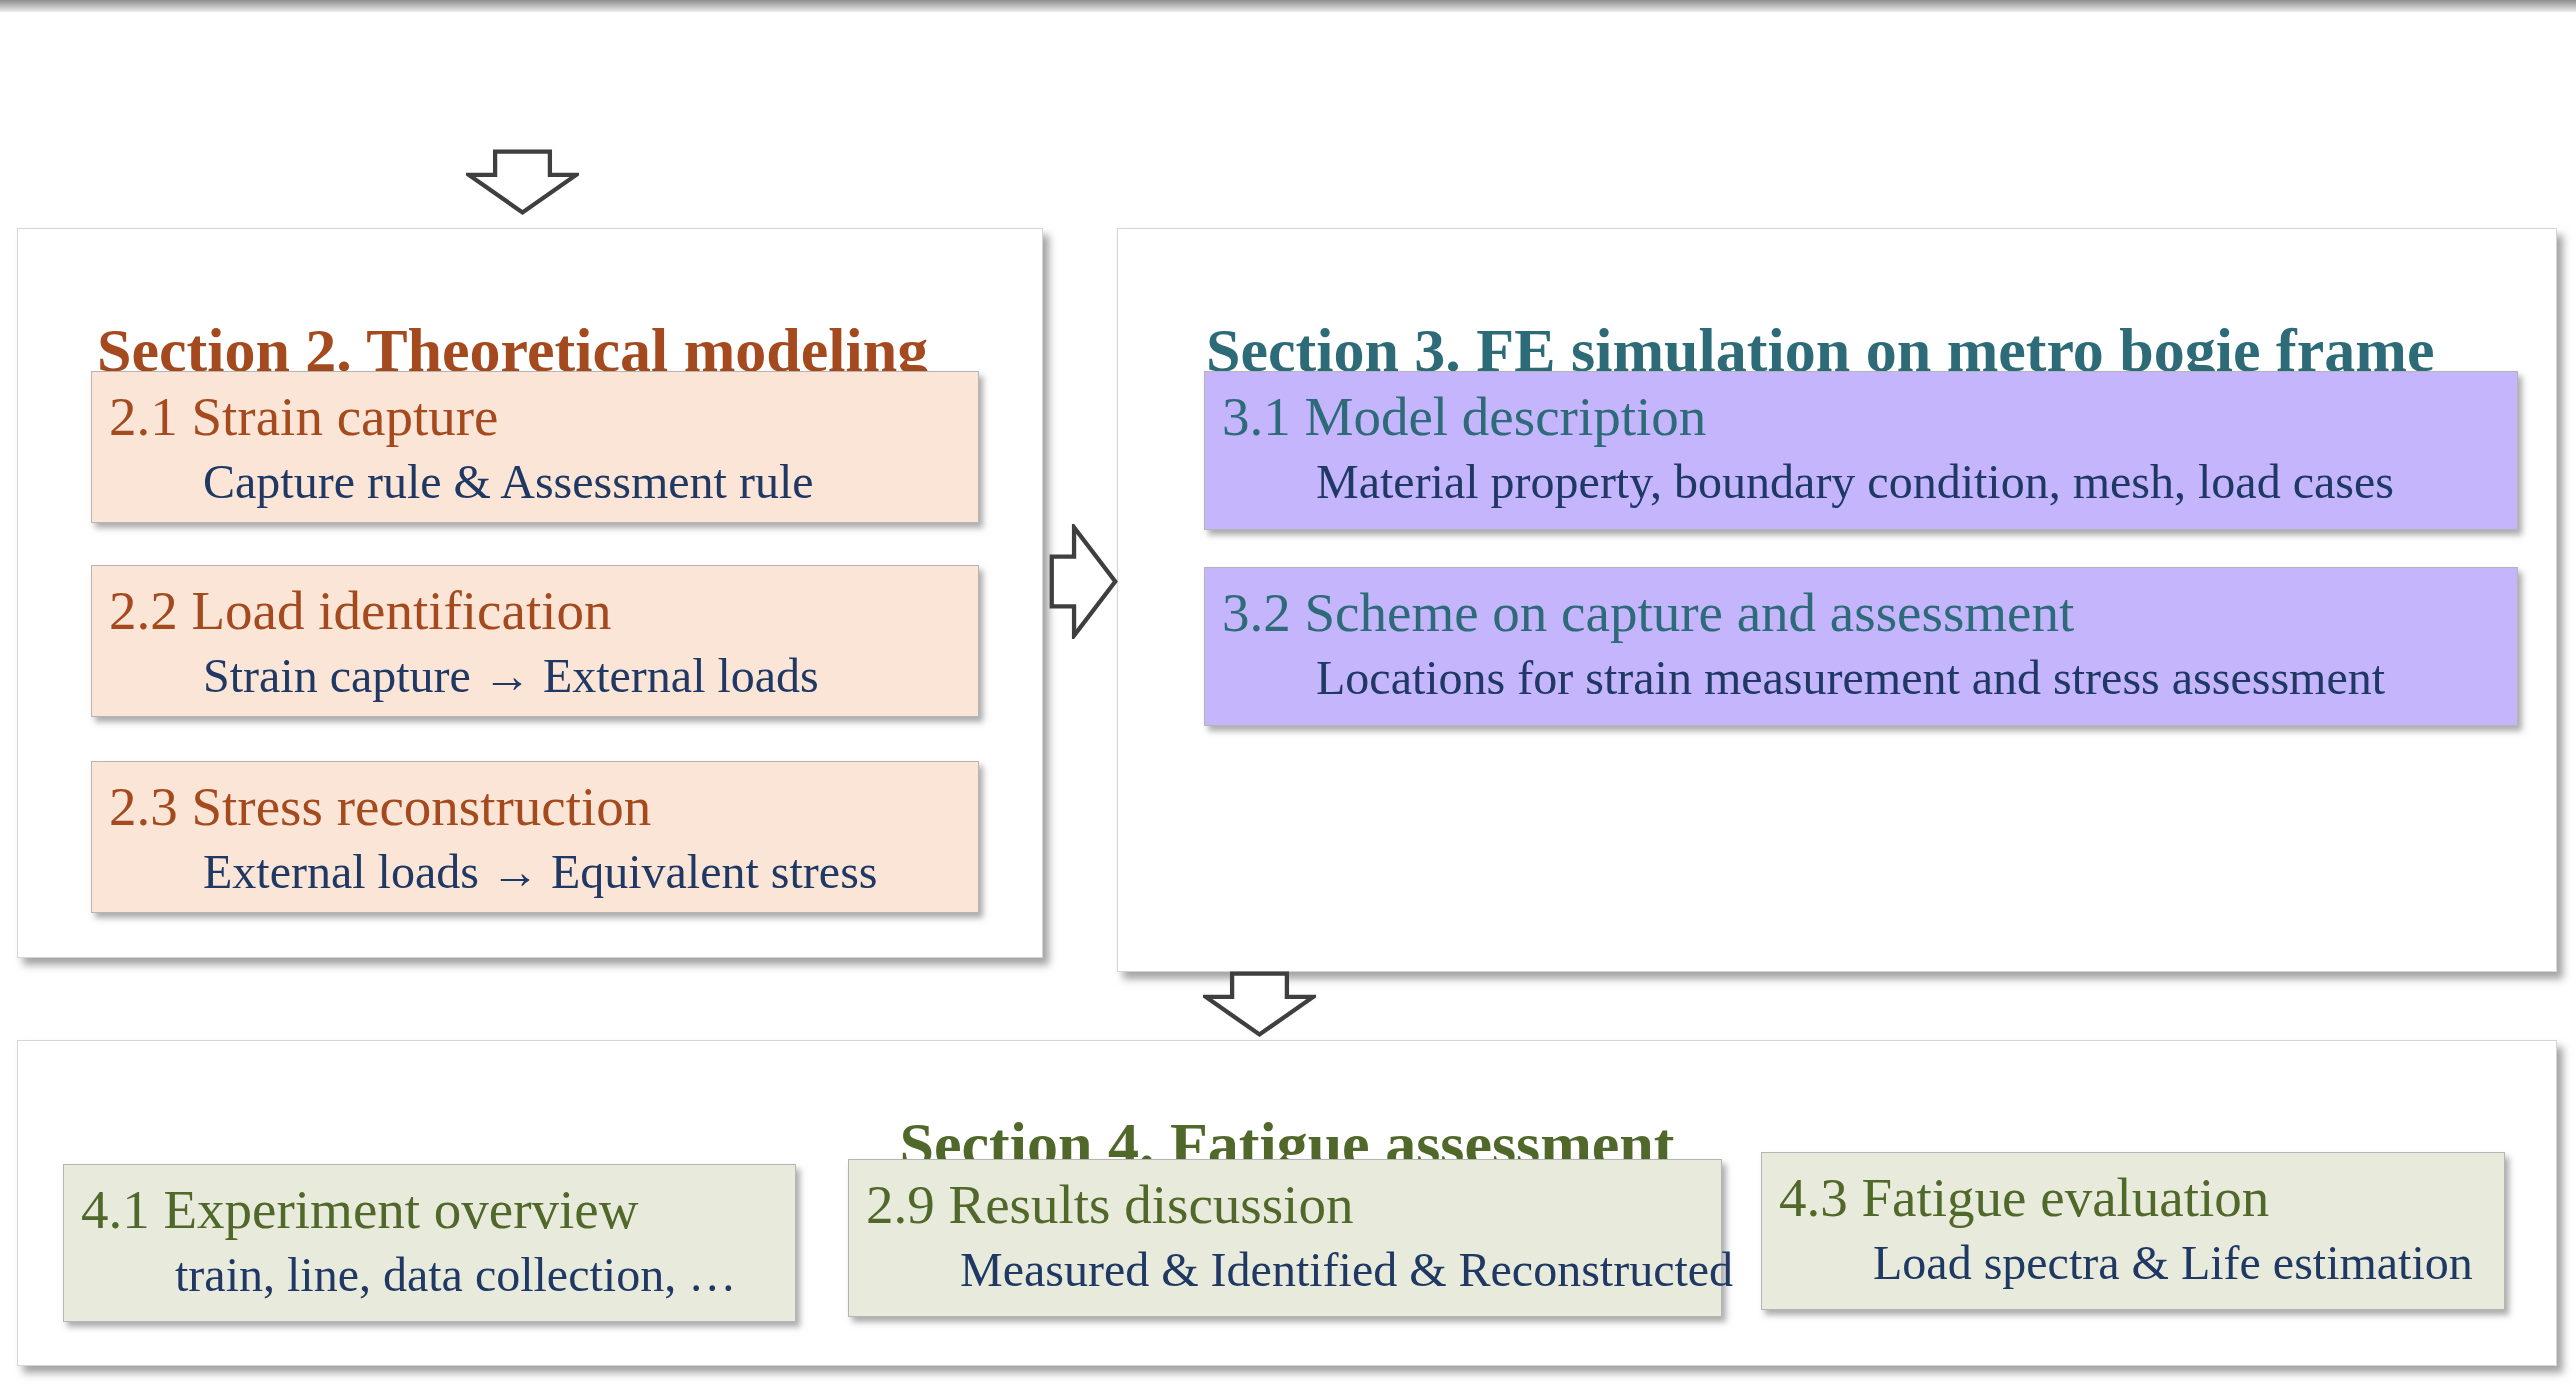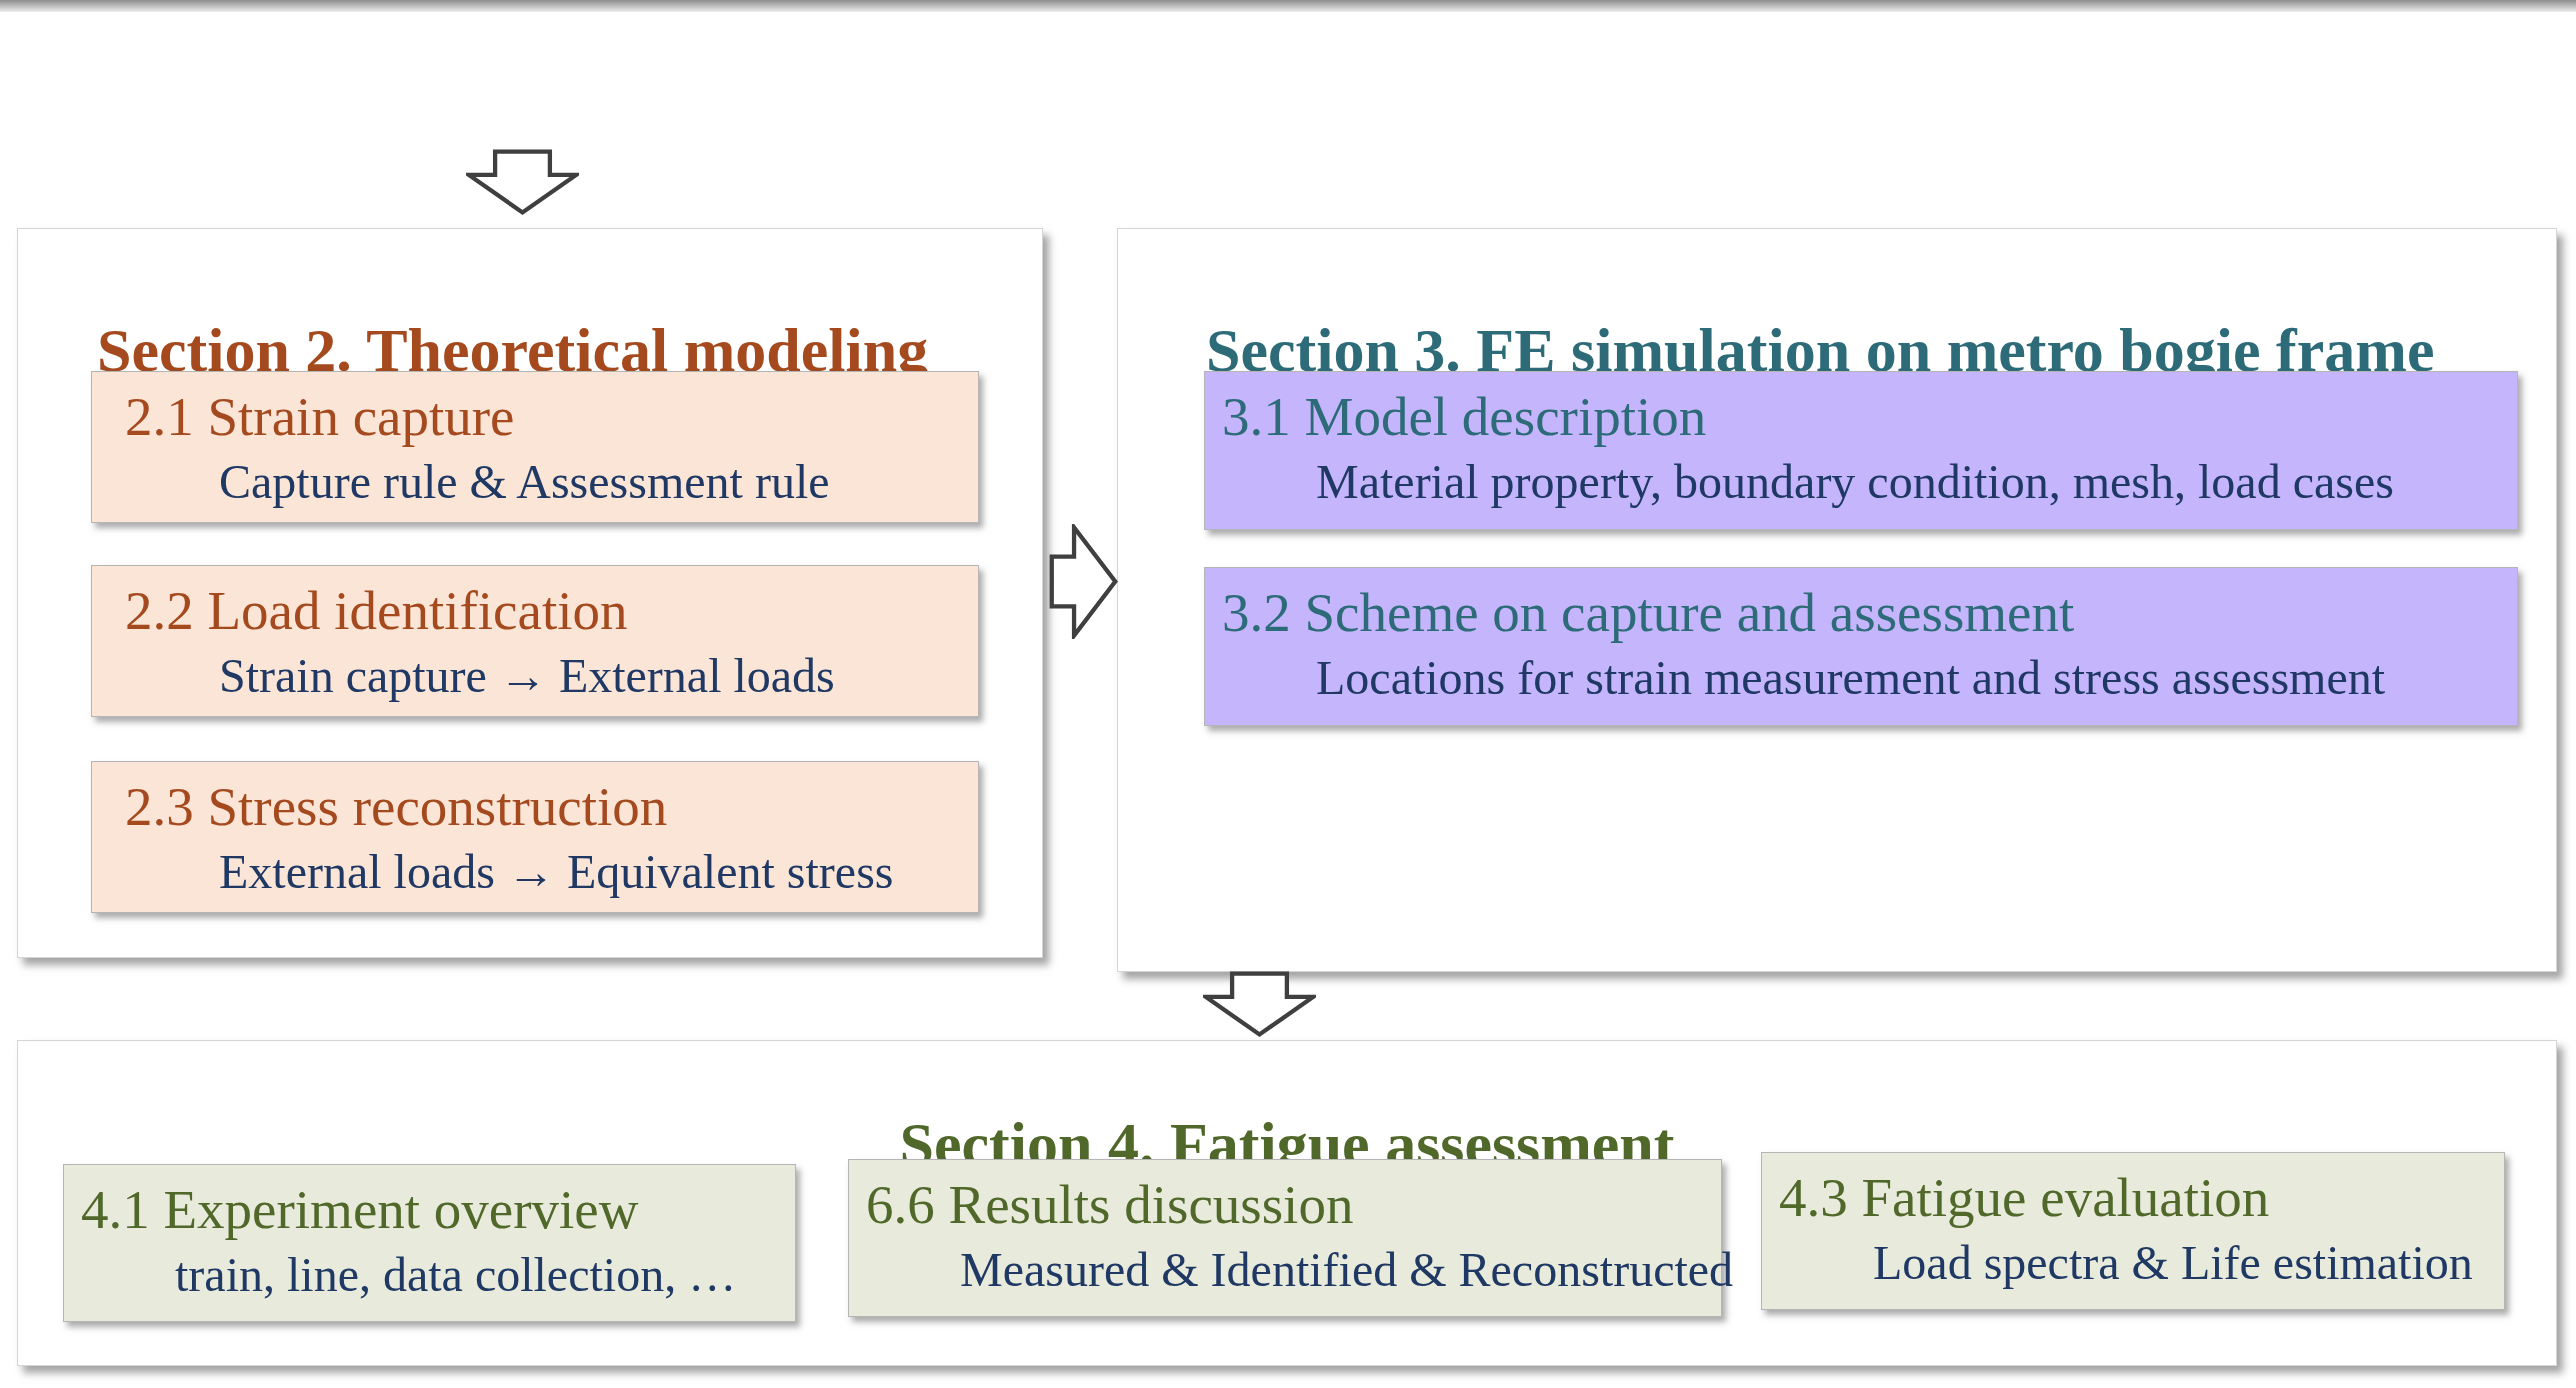--- a/index.html
+++ b/index.html
@@ -43,21 +43,21 @@
   .head-s3{left:1206px;top:268px;}
   .head-s4{left:17px;top:1062px;width:2540px;text-align:center;}
 
   .sub-box{
     position:absolute;
     border:1.7px solid #b5b5b5;
     box-shadow:4.3px 5.1px 6px rgba(90,90,90,.5);
     box-sizing:border-box;
     padding-top:10.3px;
   }
-  .peach{background:#FBE5D6;padding-left:16px;}
+  .peach{background:#FBE5D6;}
   .blue{background:#c4b5fd;}
   .green{background:#E8EBDB;}
   .sub-title{font-size:55px;line-height:69px;padding-left:17px;white-space:nowrap;}
   .sub-text{font-size:48px;line-height:62px;padding-left:111px;color:#1F3864;white-space:nowrap;}
 
   .arrow{position:absolute;z-index:5;}
   .arrow svg{display:block;}
   .arrow polygon{fill:#ffffff;stroke:#3F3F3F;stroke-width:5;stroke-linejoin:miter;}
 </style>
 </head>
@@ -115,21 +115,21 @@
   </div>
 
   <section class="panel bottom-panel"></section>
   <h2 class="sec-head s4c head-s4">Section 4. Fatigue assessment</h2>
 
   <div class="sub-box green" style="left:63px;top:1164px;width:733px;height:158px;">
     <div class="sub-title s4c">4.1 Experiment overview</div>
     <div class="sub-text">train, line, data collection, …</div>
   </div>
   <div class="sub-box green" style="left:848px;top:1159px;width:874px;height:158px;">
-    <div class="sub-title s4c">6.6 Results discussion</div>
+    <div class="sub-title s4c">2.9 Results discussion</div>
     <div class="sub-text">Measured &amp; Identified &amp; Reconstructed</div>
   </div>
   <div class="sub-box green" style="left:1761px;top:1152px;width:744px;height:158px;">
     <div class="sub-title s4c">4.3 Fatigue evaluation</div>
     <div class="sub-text">Load spectra &amp; Life estimation</div>
   </div>
 
 </div>
 
 

